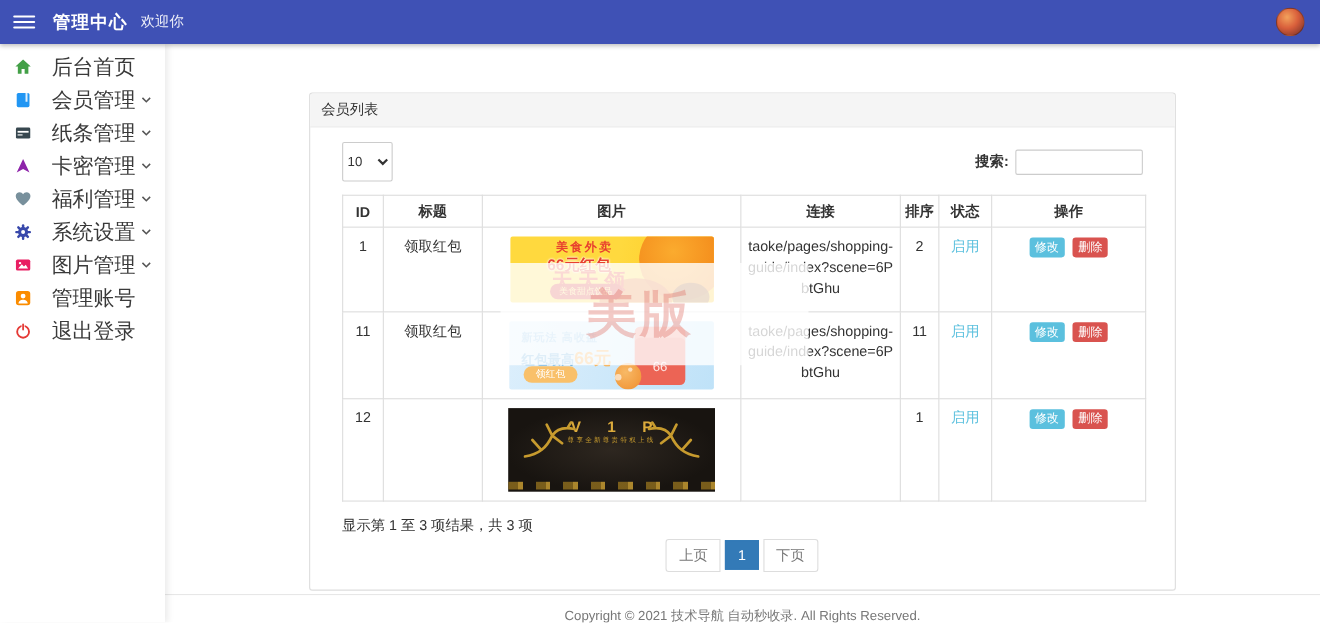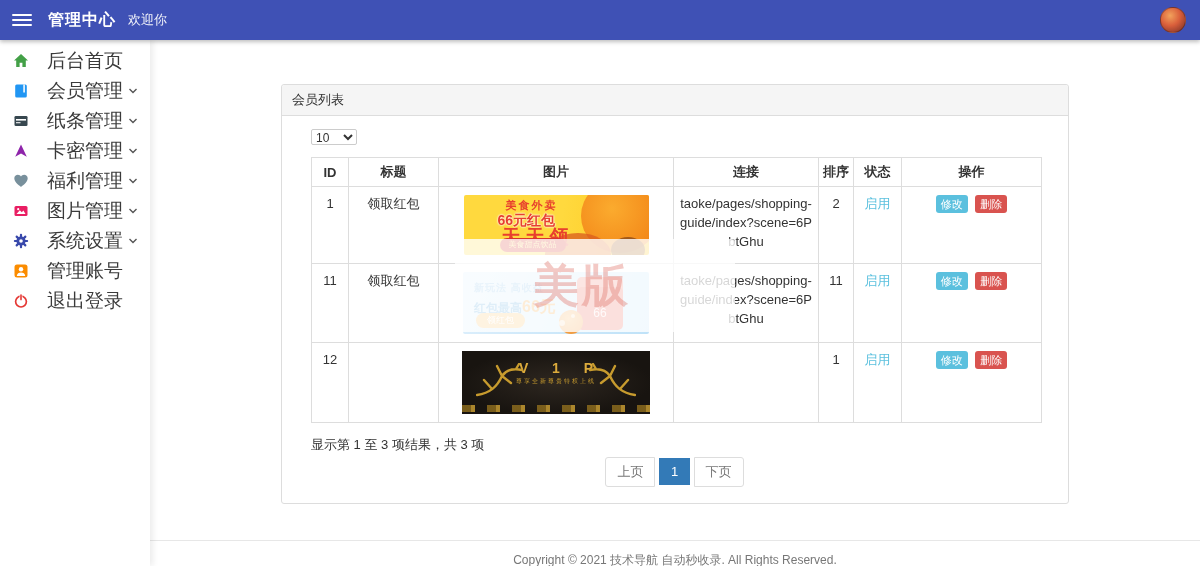--- a/index.html
+++ b/index.html
@@ -31,21 +31,21 @@
   .content { height:462px; }
 
   
   .panel { width:788px; margin:44px auto 0; background:#fff; border:1px solid #ddd;
     border-radius:3px; }
   .panel-header { background:#f5f5f5; border-bottom:1px solid #ddd; padding:6px 10px;
     font-size:13px; color:#333; border-radius:3px 3px 0 0; }
   .panel-body { padding:13px 29px 16px; }
 
   .toolbar { display:flex; justify-content:space-between; align-items:center; margin-bottom:12px; }
-  .len-select { width:46px; height:16px; font-size:12px; border:1px solid #ccc; border-radius:2px;
+  .len-select { width:46px; height:36px; font-size:12px; border:1px solid #ccc; border-radius:2px;
     color:#333; background:#fff; }
   .search-box { display:flex; align-items:center; }
   .search-label { font-size:13px; font-weight:bold; color:#333; margin-right:6px; }
   .search-input { width:116px; height:23px; border:1px solid #ccc; border-radius:2px; padding:0 5px;
     font-size:12px; }
 
   
   table.grid { width:100%; border-collapse:collapse; table-layout:fixed;border-radius:26px; }
   .grid th { border:1px solid #ddd; padding:5px 3px; font-size:13px; font-weight:bold;
     color:#333; text-align:center; }
@@ -79,21 +79,21 @@
   .b-l2 .hl { color:#f6a63c; font-size:16px; }
   .b-btn { position:absolute; left:13px; bottom:6px; background:#f9c06a; color:#fff; font-size:9px;
     padding:1px 11px; border-radius:9px;margin-top:24px; }
   .b-env { position:absolute; right:26px; top:5px; width:46px; height:53px; background:#ec6455;
     border-radius:5px; box-shadow:inset 0 10px 0 rgba(255,255,255,.18); color:#fff; }
   .b-env span { position:absolute; bottom:8px; width:100%; text-align:center; font-size:12px; opacity:.85; }
   .b-char { position:absolute; right:66px; bottom:0px; width:24px; height:24px; border-radius:50%;
     background:radial-gradient(circle at 40% 35%, #f8b966, #ef8f2f); }
   .b-dot { position:absolute; border-radius:50%; background:#fff; opacity:.6; }
 
-  .ad-vip { width:188px; height:63px;
+  .ad-vip { width:188px; height:76px;
     background:radial-gradient(ellipse at center, #2e2720 0%, #181410 72%); }
   .v-title { position:absolute; top:7px; width:100%; text-align:center; color:#dcab3c;
     font-weight:bold; font-size:14px; letter-spacing:10px; text-indent:10px; }
   .v-sub { position:absolute; top:26px; width:100%; text-align:center; color:#c79b2e;
     font-size:6px; letter-spacing:2px; }
   .v-antler { position:absolute; top:12px; }
   .v-antler.left { left:14px; }
   .v-antler.right { right:14px; transform:scaleX(-1); }
   .v-strip { position:absolute; bottom:2px; left:0; right:0; height:7px; opacity:.85;
     background:repeating-linear-gradient(90deg,#8a6a1d 0 9px,#c59a31 9px 13px,transparent 13px 25px); }
@@ -194,55 +194,55 @@
       <span class="side-label">福利管理</span>
       <span class="side-caret">
         <svg width="10" height="8" viewBox="0 0 10 8">
             <polyline points="1.5,2 5,5.5 8.5,2" fill="none" stroke="#555" stroke-width="1.4"></polyline>
           </svg>
       </span>
     </div>
     <div class="side-item">
       <span class="side-icon">
         <svg width="16" height="16" viewBox="0 0 16 16">
-            <rect x="1.5" y="3" width="13" height="10" rx="1.5" fill="#e91e63"></rect>
-            <circle cx="5.2" cy="6.2" r="1.1" fill="#fff"></circle>
-            <polygon points="3.5,11 6.8,7.3 8.8,9.3 10.4,7.6 12.5,11" fill="#fff"></polygon>
-          </svg>
-      </span>
-      <span class="side-label">图片管理</span>
-      <span class="side-caret">
-        <svg width="10" height="8" viewBox="0 0 10 8">
-            <polyline points="1.5,2 5,5.5 8.5,2" fill="none" stroke="#555" stroke-width="1.4"></polyline>
-          </svg>
-      </span>
-    </div>
-    <div class="side-item">
-      <span class="side-icon">
-        <svg width="16" height="16" viewBox="0 0 16 16">
           <g fill="#3949ab">
             <rect x="6.9" y="0.8" width="2.2" height="14.4" rx="1"></rect>
             <rect x="6.9" y="0.8" width="2.2" height="14.4" rx="1" transform="rotate(45 8 8)"></rect>
             <rect x="6.9" y="0.8" width="2.2" height="14.4" rx="1" transform="rotate(90 8 8)"></rect>
             <rect x="6.9" y="0.8" width="2.2" height="14.4" rx="1" transform="rotate(135 8 8)"></rect>
             <circle cx="8" cy="8" r="4.6"></circle>
           </g>
           <circle cx="8" cy="8" r="1.8" fill="#fff"></circle>
         </svg>
       </span>
       <span class="side-label">系统设置</span>
       <span class="side-caret">
         <svg width="10" height="8" viewBox="0 0 10 8">
             <polyline points="1.5,2 5,5.5 8.5,2" fill="none" stroke="#555" stroke-width="1.4"></polyline>
           </svg>
       </span>
     </div>
     <div class="side-item">
       <span class="side-icon">
         <svg width="16" height="16" viewBox="0 0 16 16">
+            <rect x="1.5" y="3" width="13" height="10" rx="1.5" fill="#e91e63"></rect>
+            <circle cx="5.2" cy="6.2" r="1.1" fill="#fff"></circle>
+            <polygon points="3.5,11 6.8,7.3 8.8,9.3 10.4,7.6 12.5,11" fill="#fff"></polygon>
+          </svg>
+      </span>
+      <span class="side-label">图片管理</span>
+      <span class="side-caret">
+        <svg width="10" height="8" viewBox="0 0 10 8">
+            <polyline points="1.5,2 5,5.5 8.5,2" fill="none" stroke="#555" stroke-width="1.4"></polyline>
+          </svg>
+      </span>
+    </div>
+    <div class="side-item">
+      <span class="side-icon">
+        <svg width="16" height="16" viewBox="0 0 16 16">
             <rect x="1.5" y="1.5" width="13" height="13" rx="2.5" fill="#fb8c00"></rect>
             <circle cx="8" cy="6.2" r="2.2" fill="#fff"></circle>
             <path d="M3.8 13 C3.8 10.4 5.9 9.4 8 9.4 C10.1 9.4 12.2 10.4 12.2 13 Z" fill="#fff"></path>
           </svg>
       </span>
       <span class="side-label">管理账号</span>
     </div>
     <div class="side-item">
       <span class="side-icon">
         <svg width="16" height="16" viewBox="0 0 16 16">
@@ -258,20 +258,24 @@
   <div class="main">
     <div class="content">
       <div class="panel">
         <div class="panel-header">会员列表</div>
         <div class="panel-body">
 
           <div class="toolbar">
             <select class="len-select">
               <option>10</option>
             </select>
+            <div class="search-box">
+              <span class="search-label">搜索:</span>
+              <input class="search-input" type="text" style="">
+            </div>
           </div>
 
           <table class="grid">
             <colgroup>
               <col style="width:37px">
                 <col style="width:90px">
                 <col style="width:235px">
               <col style="width:145px">
                 <col style="width:35px">
                 <col style="width:48px">

